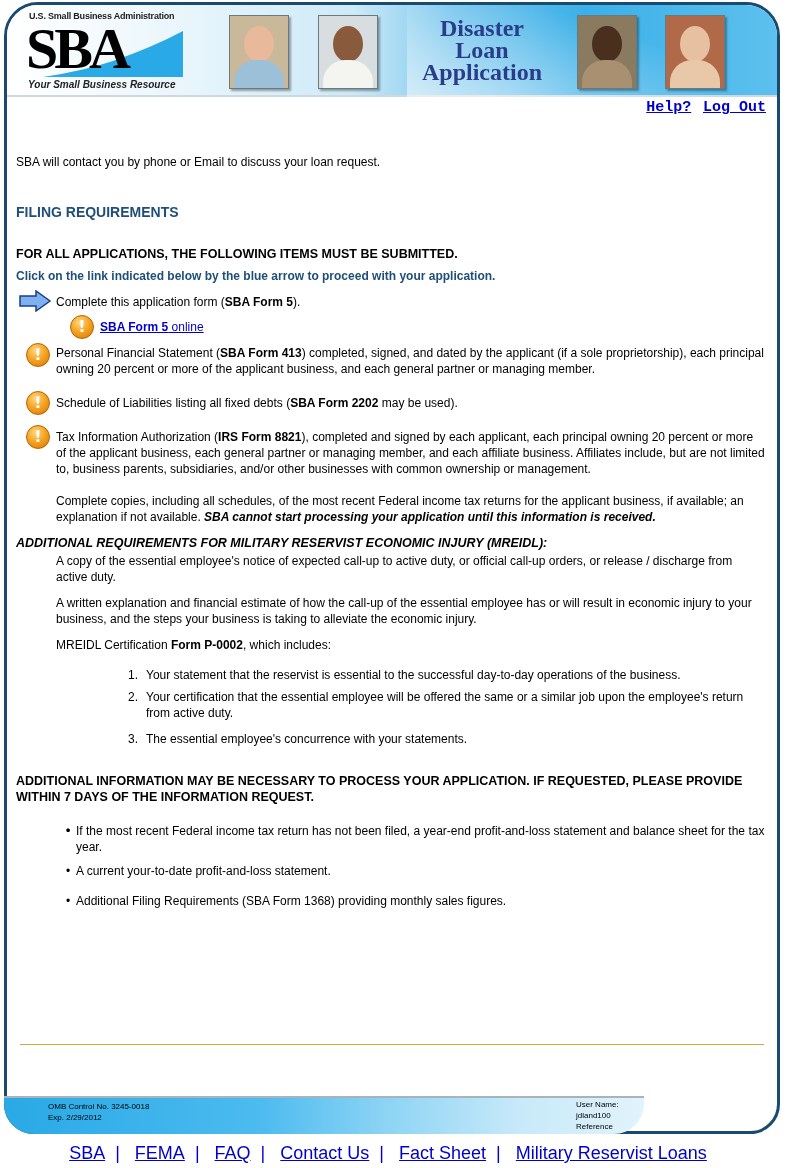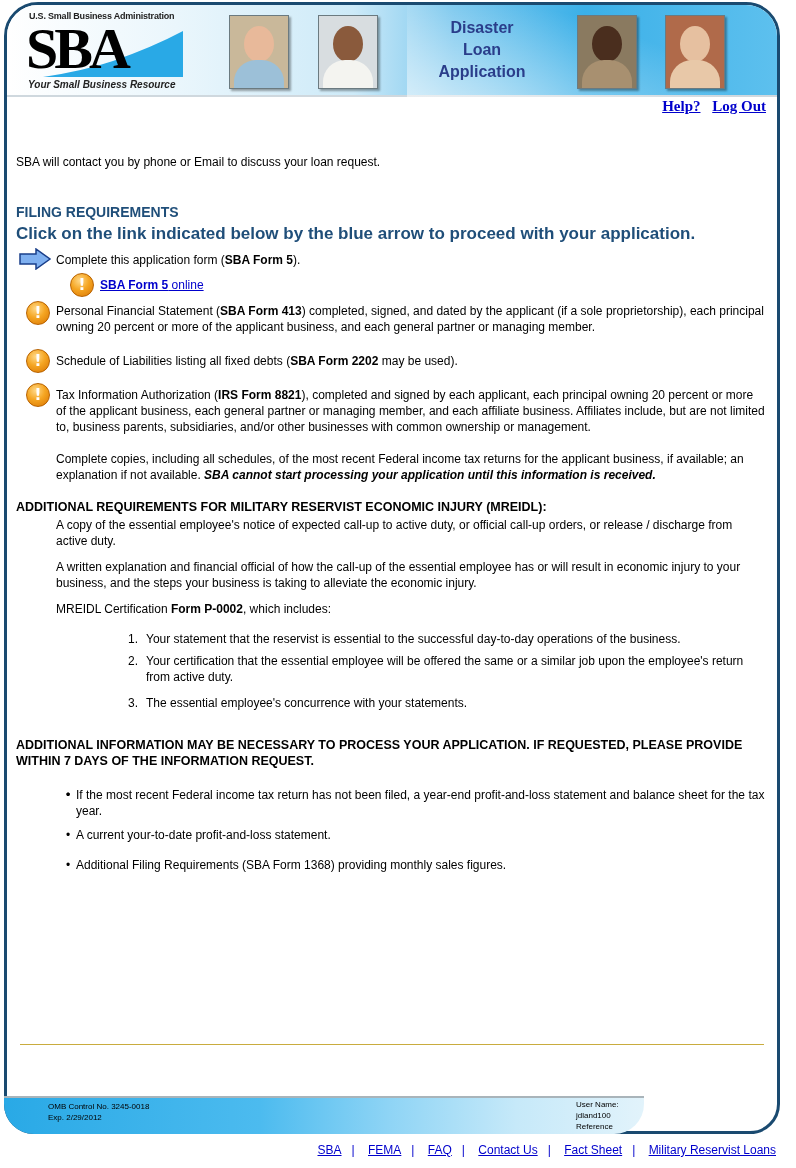--- a/index.html
+++ b/index.html
@@ -20,28 +20,28 @@
     pointer-events:none;
   }
   .logo-block { position:absolute; left:16px; top:6px; width:160px; height:82px; }
   .logo-top { font-size:9px; font-weight:bold; color:#222; letter-spacing:-0.2px; position:absolute; left:6px; top:0; white-space:nowrap; }
   .logo-sba { position:absolute; left:3px; top:12px; font-family:"Liberation Serif", serif; font-weight:bold; font-size:58px; line-height:52px; letter-spacing:-4px; color:#000; }
   .logo-wave { position:absolute; left:20px; top:20px; width:140px; height:46px; }
   .logo-tag { position:absolute; left:5px; top:68px; font-size:10px; font-style:italic; font-weight:bold; color:#222; white-space:nowrap; }
   .photo { position:absolute; top:10px; width:58px; height:72px; border:1px solid #6b7a80; box-shadow:2px 2px 2px rgba(0,0,0,0.35); }
   .photo .face { position:absolute; left:14px; top:10px; width:30px; height:36px; border-radius:50%; }
   .photo .body { position:absolute; left:4px; top:44px; width:50px; height:28px; border-radius:22px 22px 0 0; }
-  .title-block { position:absolute; left:405px; top:12px; width:140px; text-align:center; color:#2a3d8a; font-weight:bold; font-size:16px; line-height:22px; font-family:Liberation Sans, sans-serif; }
+  .title-block { position:absolute; left:405px; top:12px; width:140px; text-align:center; color:#2a3d8a; font-weight:bold; font-size:24px; line-height:22px; font-family:Liberation Serif, serif; }
   .toplinks { position:absolute; right:30px; top:98px; font-family:"Liberation Serif", serif; font-size:15px; font-weight:bold; }
-  .toplinks a { color:#0000cc; text-decoration:underline; margin-left:8px; cursor:pointer; }
+  .toplinks a { color:#0000cc; text-decoration:underline; margin-left:8px; cursor:pointer;font-family:Liberation Mono, monospace; }
   .content { position:absolute; left:16px; top:138px; width:750px; font-size:12px; line-height:16px; }
   .p { margin:0; }
   .h-blue { color:#1f4e79; font-weight:bold; font-size:14px; }
   .h-black { font-weight:bold; font-size:12.5px; }
-  .h-sub { color:#1f4e79; font-weight:bold; font-size:17px; }
+  .h-sub { color:#1f4e79; font-weight:bold; font-size:12px; }
   .row { position:relative; padding-left:40px; }
   .warn-icon { position:absolute; width:24px; height:24px; border-radius:50%;
     background:radial-gradient(circle at 40% 30%, #ffd98a 0%, #f5a623 45%, #d97400 100%);
     border:1px solid #b86200; box-sizing:border-box; color:#fff; font-weight:bold; font-size:16px; line-height:22px; text-align:center; font-family:"DejaVu Sans", sans-serif; }
   .arrow-icon { position:absolute; left:2px; top:-4px; width:34px; height:22px; }
   a.link { color:#0000cc; text-decoration:underline; cursor:pointer; }
   .indent { padding-left:40px; }
   .olist { padding-left:112px; }
   .olist .li { position:relative; padding-left:18px; }
   .olist .num { position:absolute; left:0; top:0; }
@@ -49,21 +49,21 @@
   .blist .li { position:relative; padding-left:10px; }
   .blist .bul { position:absolute; left:0; top:0; }
   .divider { position:absolute; left:20px; top:1044px; width:744px; height:1px; background:#c9ac3e; }
   .footer-band {
     position:absolute; left:0; bottom:0; width:100%; height:36px;
     background:linear-gradient(90deg,#29a9e6 0%,#4cbbef 40%,#8ed4f5 60%,#c6e9f9 80%,#e2f3fb 100%);
     border-top:2px solid #a9b4ba; font-size:8px; line-height:11px; color:#000;
   }
   .footer-left { position:absolute; left:44px; top:3px; }
   .footer-right { position:absolute; left:572px; top:1px; }
-  .bottom-links { position:absolute; left:0; top:1143px; width:776px; text-align:right; font-size:12px; }
+  .bottom-links { position:absolute; left:0; top:1143px; width:776px; text-align:center; font-size:18px; }
   .bottom-links a { color:#0000cc; text-decoration:underline; cursor:pointer; }
   .bottom-links .sep { color:#0000cc; margin:0 10px; }
 </style>
 </head>
 <body>
 
 <div class="frame">
   <div class="header">
     <div class="swoosh"></div>
     <div class="logo-block">
@@ -101,20 +101,21 @@
 <div class="toplinks">
   <a>Help?</a>
   <a>Log Out</a>
 </div>
 
 <div class="content">
   <p class="p" style="margin-top:16px;">SBA will contact you by phone or Email to discuss your loan request.</p>
 
   <p class="p h-blue" style="margin-top:34px;">FILING REQUIREMENTS</p>
 
+  <p class="p h-black" style="margin-top:26px;">FOR ALL APPLICATIONS, THE FOLLOWING ITEMS MUST BE SUBMITTED.</p>
   <p class="p h-sub" style="margin-top:6px;">Click on the link indicated below by the blue arrow to proceed with your application.</p>
 
   <div class="row" style="margin-top:10px;">
     <svg class="arrow-icon" viewBox="0 0 34 22">
       <path d="M2 6 L18 6 L18 1 L32 11 L18 21 L18 16 L2 16 Z" fill="#7fb0f0" stroke="#1a3f8a" stroke-width="1.5"></path>
     </svg>
     <span>Complete this application form (</span><b>SBA Form 5</b><span>).</span>
   </div>
 
   <div class="row" style="margin-top:9px;padding-left:84px;">
@@ -134,24 +135,24 @@
 
   <div class="row" style="margin-top:18px;">
     <span class="warn-icon" style="left:10px;top:-4px;">!</span>
     <span>Tax Information Authorization (</span><b>IRS Form 8821</b><span>), completed and signed by each applicant, each principal owning 20 percent or more of the applicant business, each general partner or managing member, and each affiliate business.  Affiliates include, but are not limited to, business parents, subsidiaries, and/or other businesses with common ownership or management.</span>
   </div>
 
   <div class="indent" style="margin-top:16px;">
     <span>Complete copies, including all schedules, of the most recent Federal income tax returns for the applicant business, if available; an explanation if not available.  </span><b><i>SBA cannot start processing your application until this information is received.</i></b>
   </div>
 
-  <p class="p h-black" style="margin-top:16px;">ADDITIONAL REQUIREMENTS FOR MILITARY RESERVIST ECONOMIC INJURY (MREIDL):</p>
+  <p class="p h-black" style="margin-top:10px;font-style:italic;">ADDITIONAL REQUIREMENTS FOR MILITARY RESERVIST ECONOMIC INJURY (MREIDL):</p>
 
   <div class="indent" style="margin-top:2px;">A copy of the essential employee's notice of expected call-up to active duty, or official call-up orders, or release / discharge from active duty.</div>
-  <div class="indent" style="margin-top:10px;">A written explanation and financial official of how the call-up of the essential employee has or will result in economic injury to your business, and the steps your business is taking to alleviate the economic injury.</div>
+  <div class="indent" style="margin-top:10px;">A written explanation and financial estimate of how the call-up of the essential employee has or will result in economic injury to your business, and the steps your business is taking to alleviate the economic injury.</div>
   <div class="indent" style="margin-top:10px;">
     <span>MREIDL Certification </span><b>Form P-0002</b><span>, which includes:</span>
   </div>
 
   <div class="olist" style="margin-top:14px;">
     <div class="li"><span class="num">1.</span><span>Your statement that the reservist is essential to the successful day-to-day operations of the business.</span></div>
     <div class="li" style="margin-top:6px;"><span class="num">2.</span><span>Your certification that the essential employee will be offered the same or a similar job upon the employee's return from active duty.</span></div>
     <div class="li" style="margin-top:10px;"><span class="num">3.</span><span>The essential employee's concurrence with your statements.</span></div>
   </div>
 

